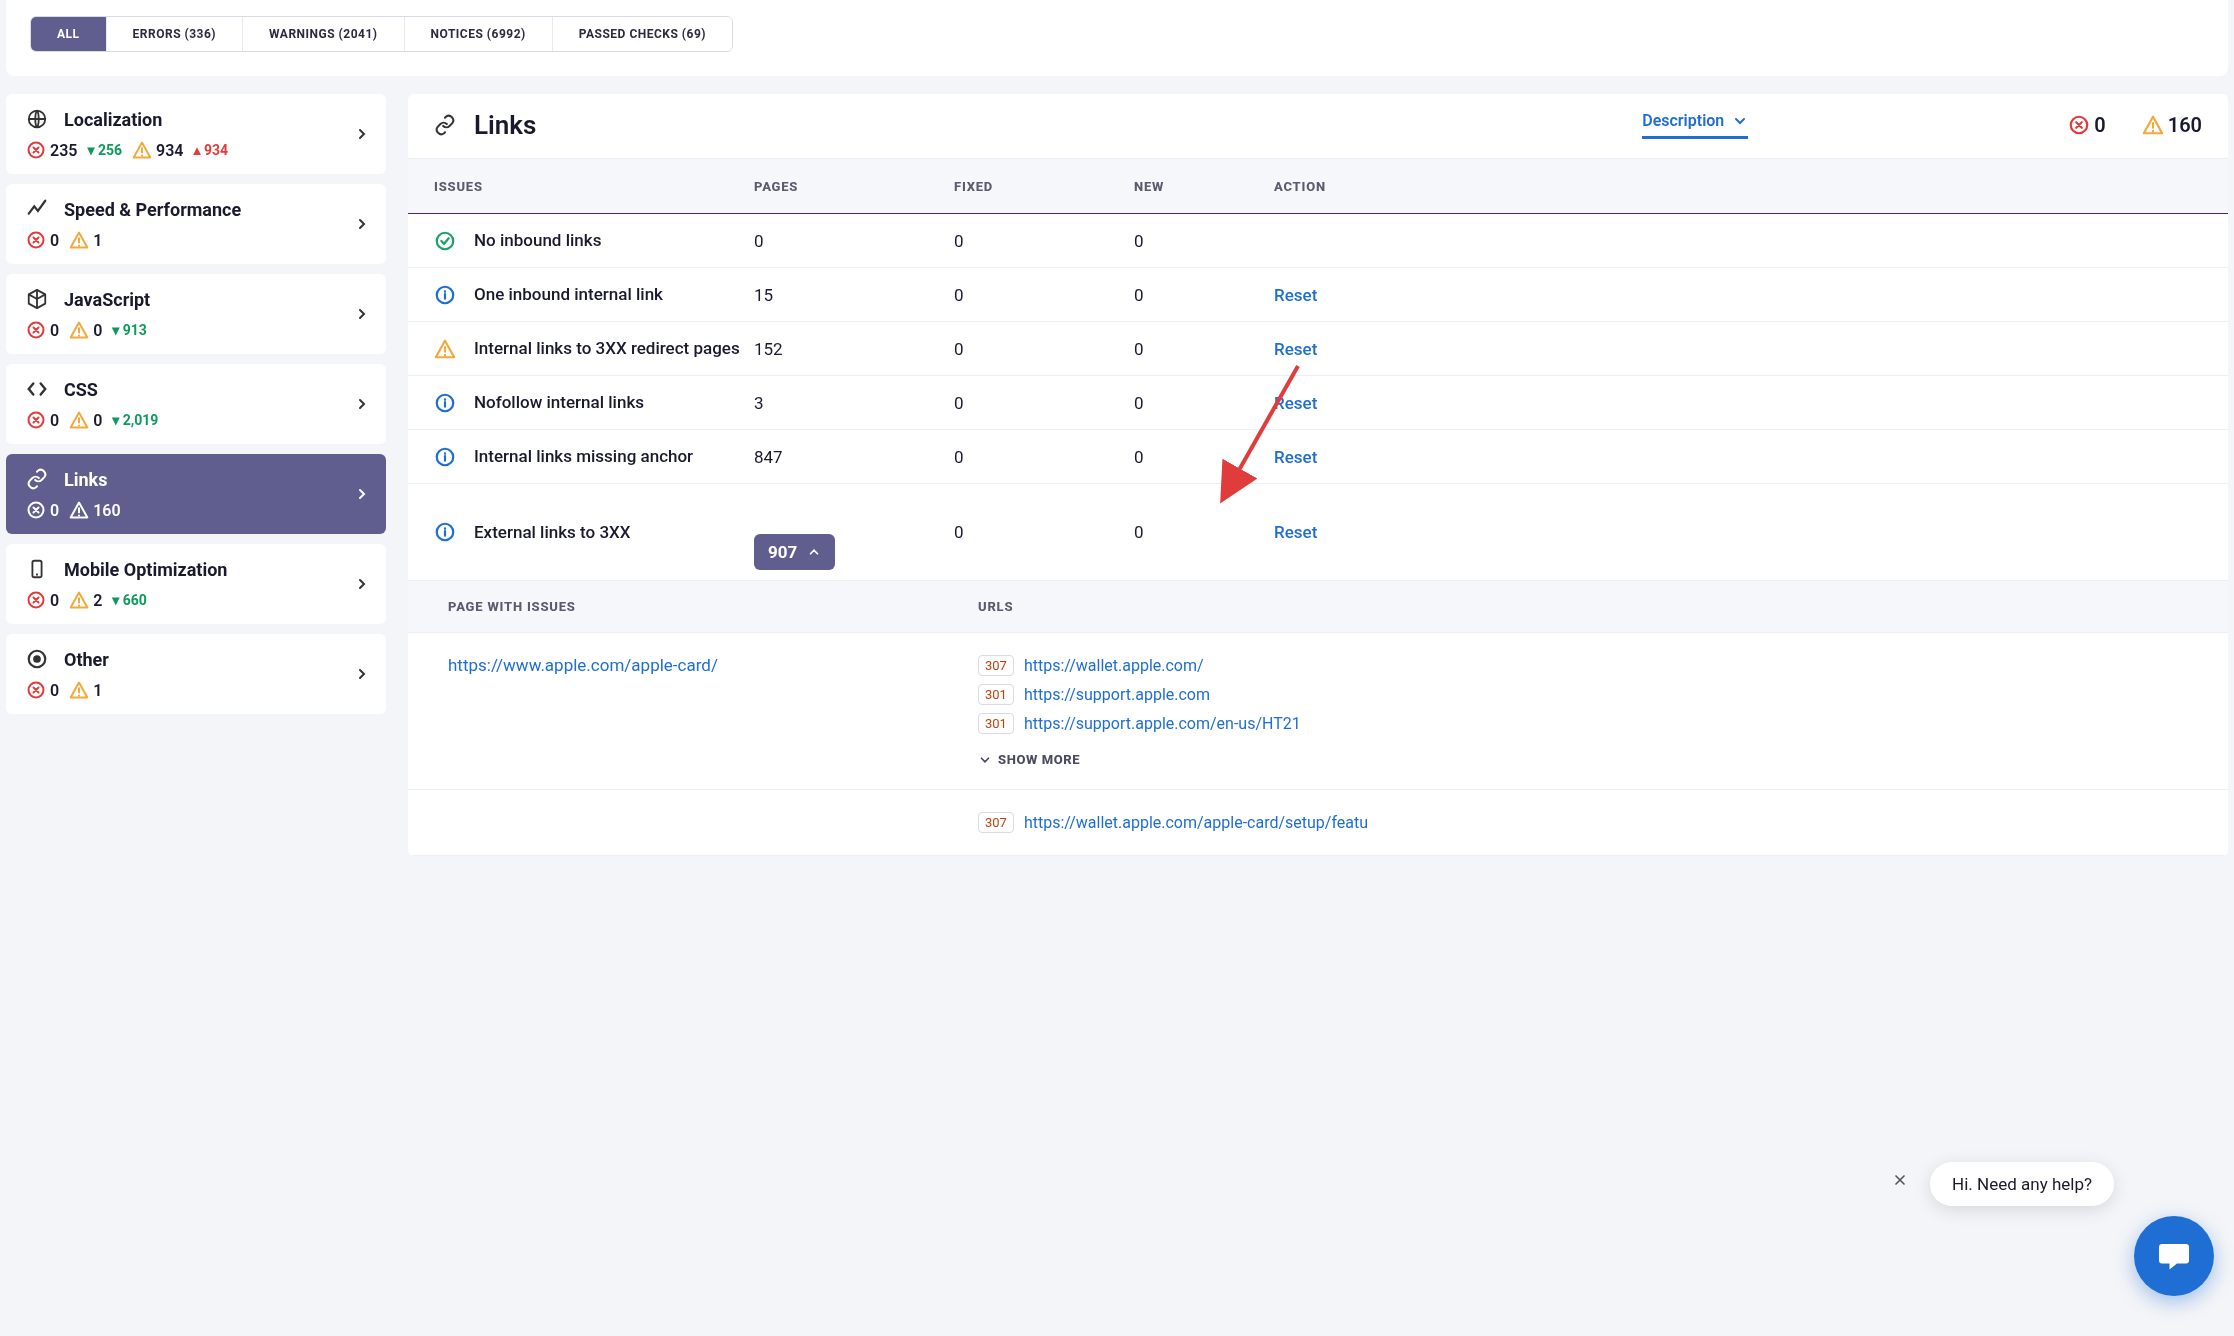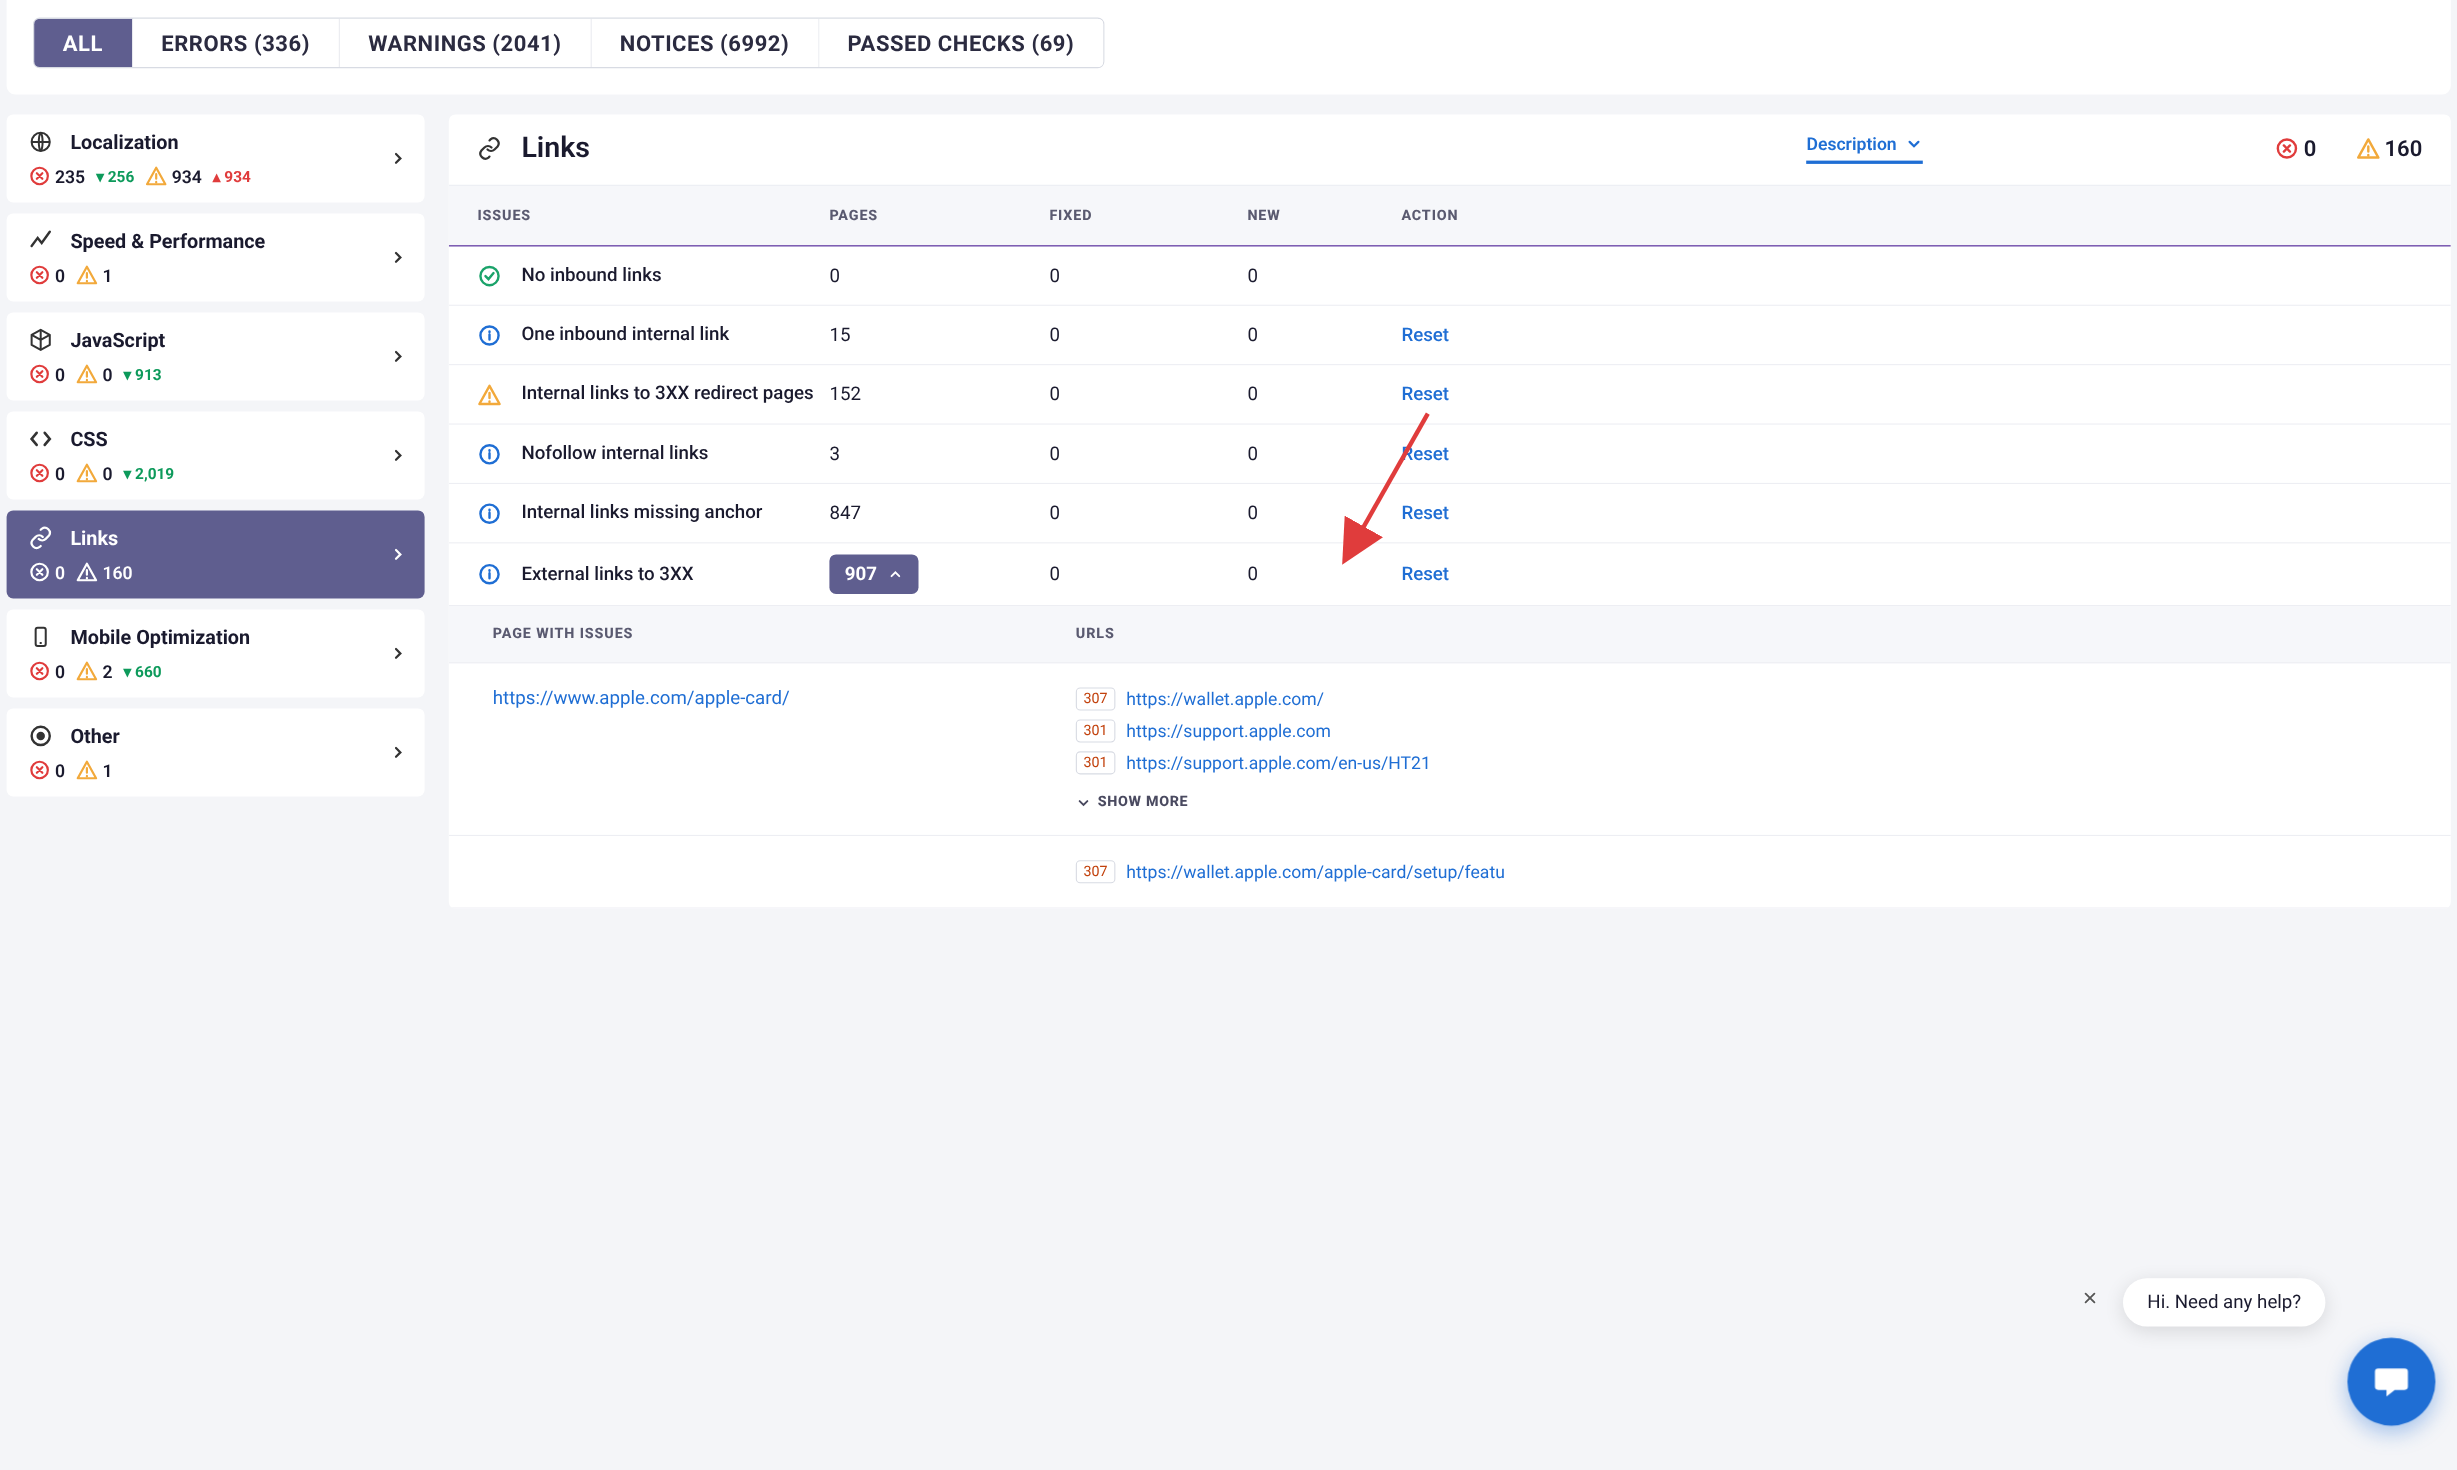--- a/index.html
+++ b/index.html
@@ -16,21 +16,21 @@
     margin: 0 6px 18px;
   }
   .tabbar {
     display: inline-flex;
     border: 1px solid #d8dbe3;
     border-radius: 6px;
     overflow: hidden;
   }
   .tabbar .tab {
     padding: 10px 26px;
-    font-size: 20px;
+    font-size: 12px;
     font-weight: 700;
     letter-spacing: .5px;
     color: #2b2b40;
     background: #fff;
     border-right: 1px solid #e8e9ef;
     cursor: pointer;
     white-space: nowrap;
   }
   .tabbar .tab:last-child { border-right: none; }
   .tabbar .tab.active {
@@ -154,20 +154,21 @@
   .badge-expand {
     display: inline-flex;
     align-items: center;
     gap: 10px;
     background: #5f5e8f;
     color: #fff;
     padding: 8px 14px;
     border-radius: 6px;
     font-weight: 700;
     cursor: pointer;
+    margin-top: 40px;
   }
   .subhead {
     display: grid;
     grid-template-columns: 530px 1fr;
     background: #f6f7fa;
     border-bottom: 1px solid #edeef3;
     padding: 18px 40px;
     color: #5a5a70;
     font-size: 13px;
     font-weight: 800;

